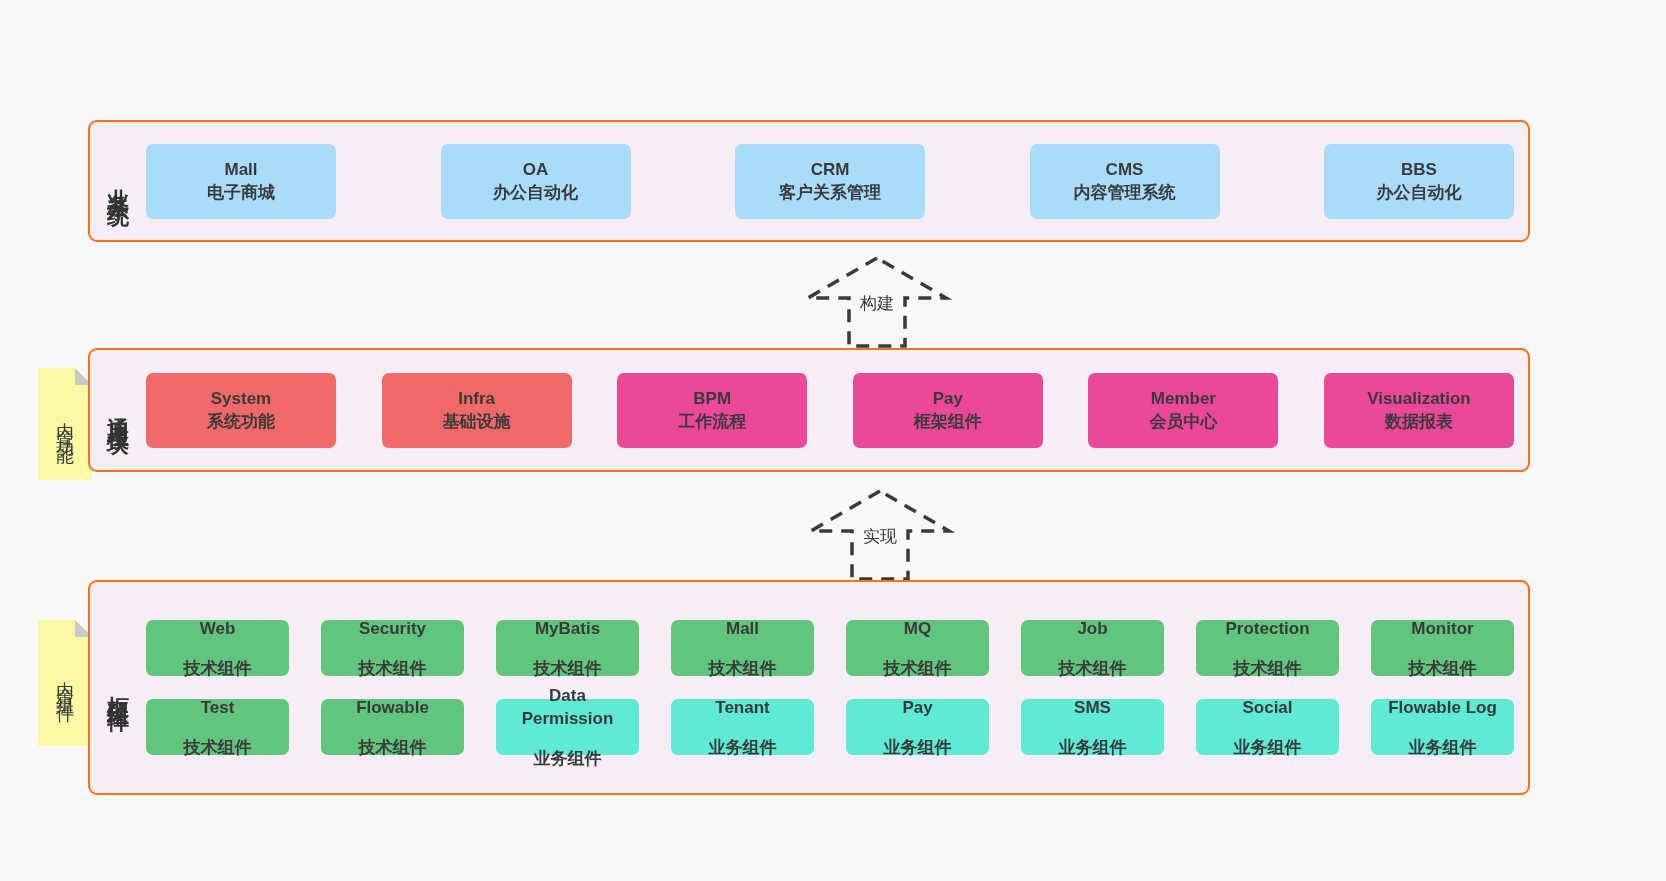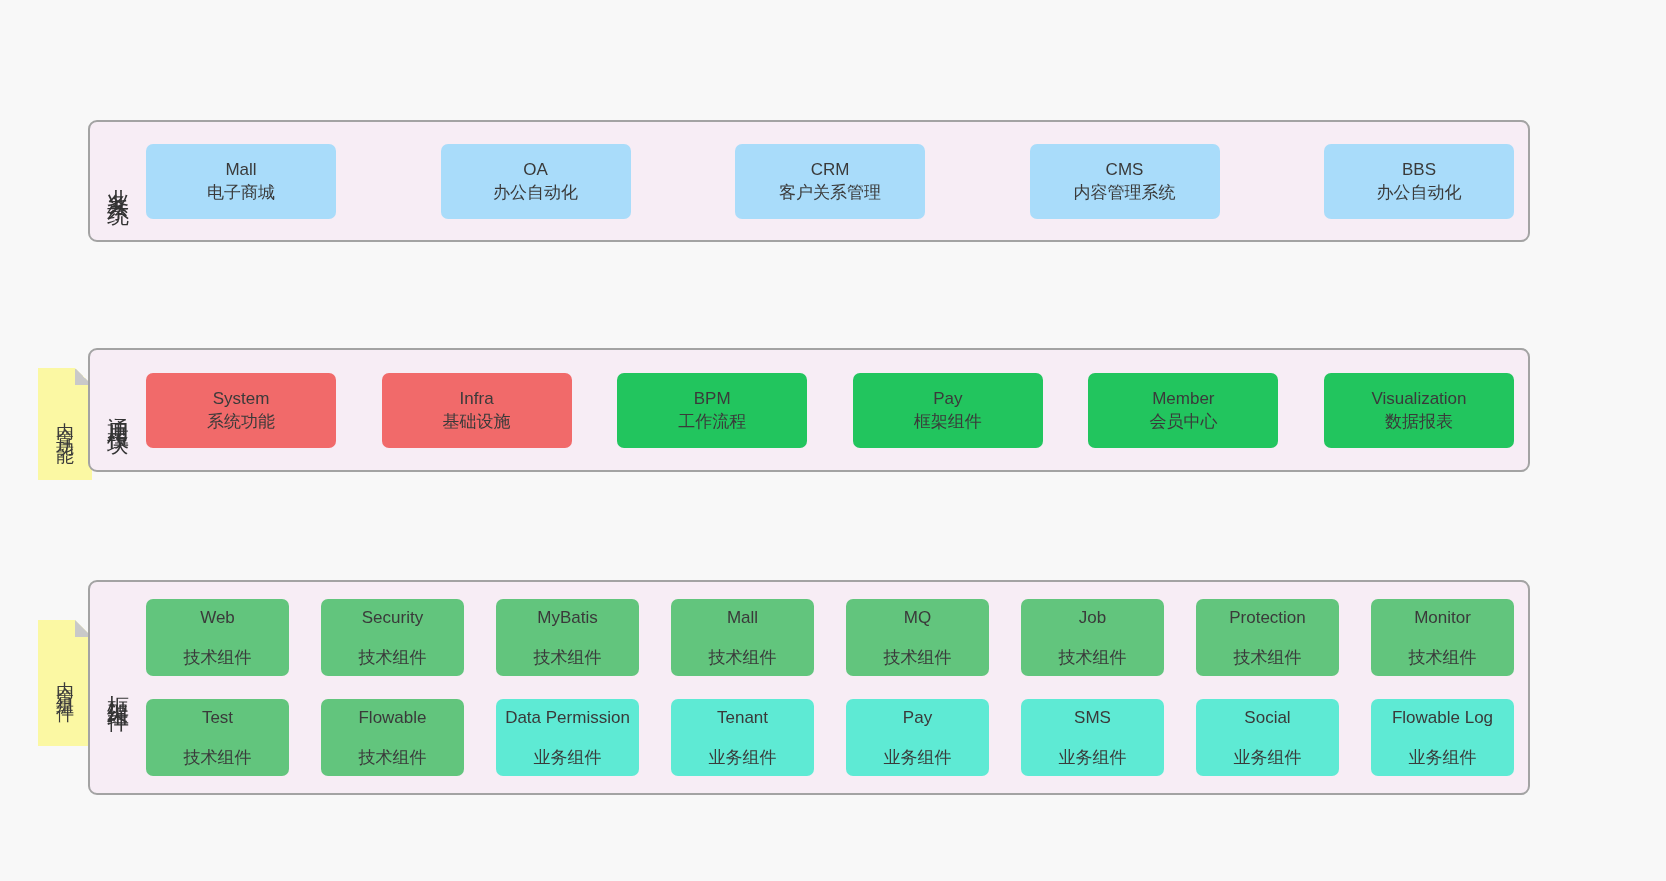--- a/index.html
+++ b/index.html
@@ -9,25 +9,26 @@
     font-family:"Liberation Sans","DejaVu Sans",sans-serif;
     color:#3a3a3a;
     overflow:hidden;
   }
   .stage{position:relative;width:1666px;height:881px;background:#f8f8f8;}
 
   
   .layer{
     position:absolute;left:88px;width:1442px;
     background:#f7edf5;
-    border:2px solid #a3a3a3;
+    border:2px solid #f97316;
     border-radius:9px;
     box-sizing:border-box;
     display:flex;align-items:stretch;
     z-index:2;
+    font-weight:bold;
   }
   .layer-1{top:120px;height:122px;}
   .layer-2{top:348px;height:124px;}
   .layer-3{top:580px;height:215px;}
 
   .layer-label{
     width:56px;flex:0 0 56px;
     display:flex;align-items:center;justify-content:center;
     writing-mode:vertical-rl;text-orientation:upright;
     font-size:22px;letter-spacing:5px;color:#333;
@@ -40,24 +41,24 @@
 
   
   .box{
     border-radius:7px;
     display:flex;flex-direction:column;align-items:center;justify-content:center;
     text-align:center;
     font-size:17px;line-height:23px;color:#3a3a3a;
     box-sizing:border-box;padding:4px 6px;
   }
   .layer-1 .box,.layer-2 .box{width:190px;height:75px;}
-  .layer-3 .box{width:143px;height:77px;gap:17px;}
+  .layer-3 .box{width:143px;height:56px;gap:17px;}
   .box.blue{background:#a9dcfa;}
   .box.red{background:#f16a6a;}
-  .box.pink{background:#22c55e;}
+  .box.pink{background:#ec4899;}
   .box.green{background:#62c57d;}
   .box.lightgreen{background:#5eead4;}
 
   
   .sticky{
     position:absolute;left:38px;width:54px;
     background:#fbf8a3;
     clip-path:polygon(0 0,calc(100% - 17px) 0,100% 17px,100% 100%,0 100%);
     display:flex;align-items:center;justify-content:center;
     z-index:1;
@@ -110,20 +111,26 @@
             <div class="box-desc">内容管理系统</div>
           </div>
           <div class="box blue">
             <div class="box-name">BBS</div>
             <div class="box-desc">办公自动化</div>
           </div>
         </div>
       </div>
   </div>
 
+  <div class="arrow arrow-1">
+    <svg viewBox="0 0 150 94">
+      <path d="M75 3 L6 43 L47 43 L47 91 L103 91 L103 43 L144 43 Z" fill="none" stroke="#3a3a3a" stroke-width="3.5" stroke-dasharray="13 9"></path>
+    </svg>
+    <div class="arrow-label">构建</div>
+  </div>
 
   <div class="sticky sticky-2">
     <span class="sticky-label">内置功能</span>
   </div>
 
   <div class="layer layer-2">
     <div class="layer-label">通用模块</div>
     <div class="rows">
         <div class="box-row">
           <div class="box red">
@@ -147,20 +154,26 @@
             <div class="box-desc">会员中心</div>
           </div>
           <div class="box pink">
             <div class="box-name">Visualization</div>
             <div class="box-desc">数据报表</div>
           </div>
         </div>
       </div>
   </div>
 
+  <div class="arrow arrow-2">
+    <svg viewBox="0 0 150 94">
+      <path d="M75 3 L6 43 L47 43 L47 91 L103 91 L103 43 L144 43 Z" fill="none" stroke="#3a3a3a" stroke-width="3.5" stroke-dasharray="13 9"></path>
+    </svg>
+    <div class="arrow-label">实现</div>
+  </div>
 
   <div class="sticky sticky-3">
     <span class="sticky-label">内置组件</span>
   </div>
 
   <div class="layer layer-3">
     <div class="layer-label">框架组件</div>
     <div class="rows">
         <div class="box-row">
           <div class="box green">

